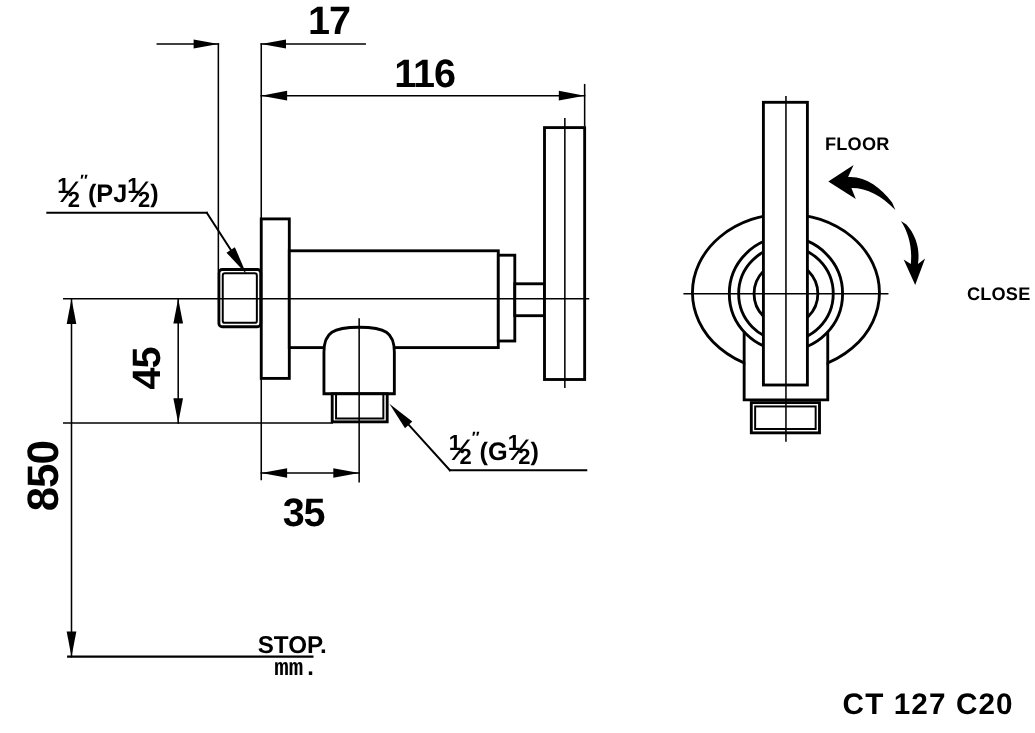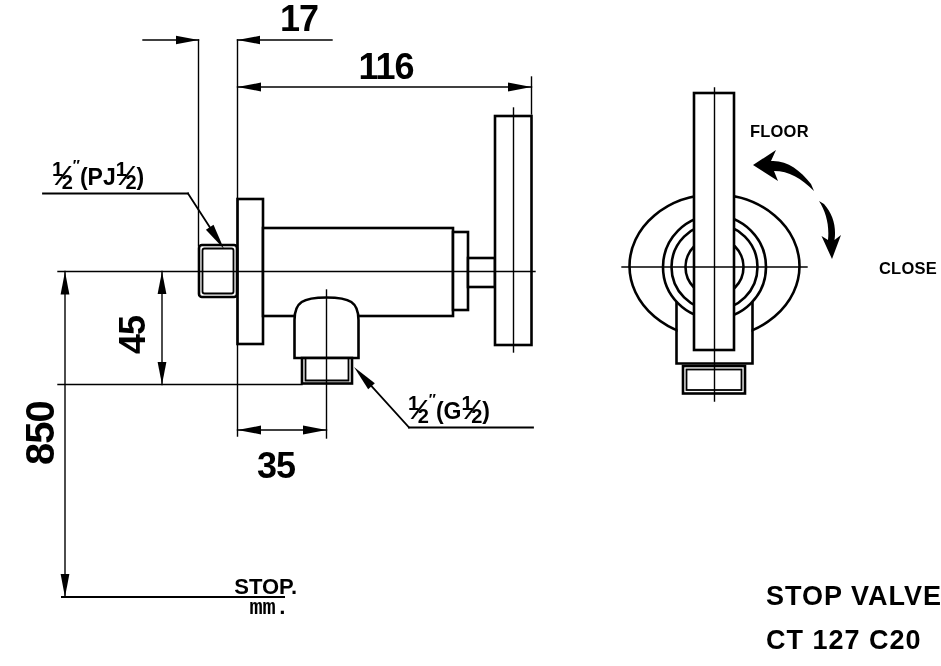--- a/index.html
+++ b/index.html
@@ -133,16 +133,15 @@
 <div class="txt lbl" style="left:52px;top:143px;"><span class="fr"><span class="fn">1</span><span class="fsl">⁄</span><span class="fd">2</span></span><span class="inch">″</span><span class="tx">(PJ</span><span class="fr"><span class="fn">1</span><span class="fsl">⁄</span><span class="fd">2</span></span><span class="tx">)</span></div>
 
 <div class="txt lbl" style="left:408px;top:377px;"><span class="fr"><span class="fn">1</span><span class="fsl">⁄</span><span class="fd">2</span></span><span class="inch">″</span><span class="tx">(G</span><span class="fr"><span class="fn">1</span><span class="fsl">⁄</span><span class="fd">2</span></span><span class="tx">)</span></div>
 
 <div class="txt floor" style="left:200px;top:576px;width:97px;">STOP.</div>
 <div class="txt floor" style="left:200px;top:598px;width:89px;font-family:Liberation Mono, monospace;">mm.</div>
 
 <div class="txt op" style="left:750px;top:122px;">FLOOR</div>
 <div class="txt op" style="left:868px;top:259px;margin-left:11px;">CLOSE</div>
 
-<div class="txt title" style="left:766px;top:581px;">STOP VALVE</div>
 <div class="txt title" style="left:766px;top:625px;">CT 127 C20</div>
 
 </div>
 
 </body></html>

